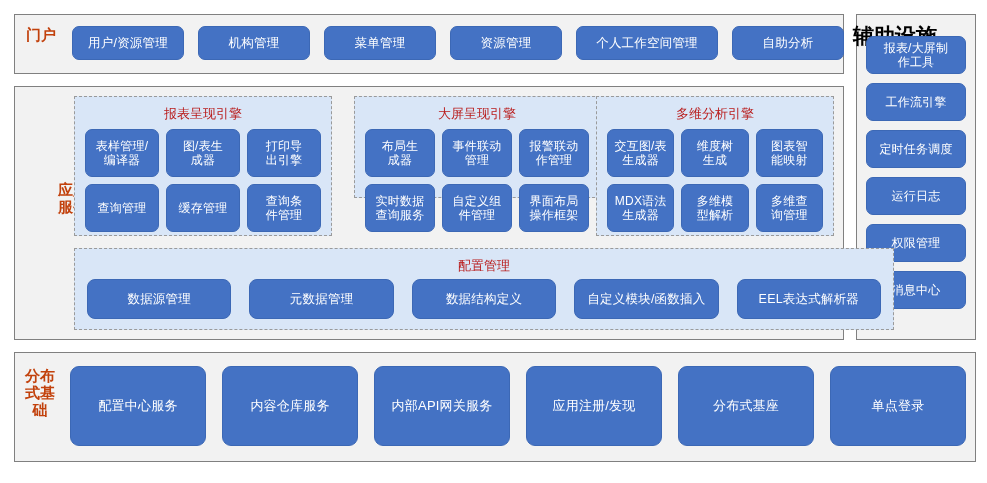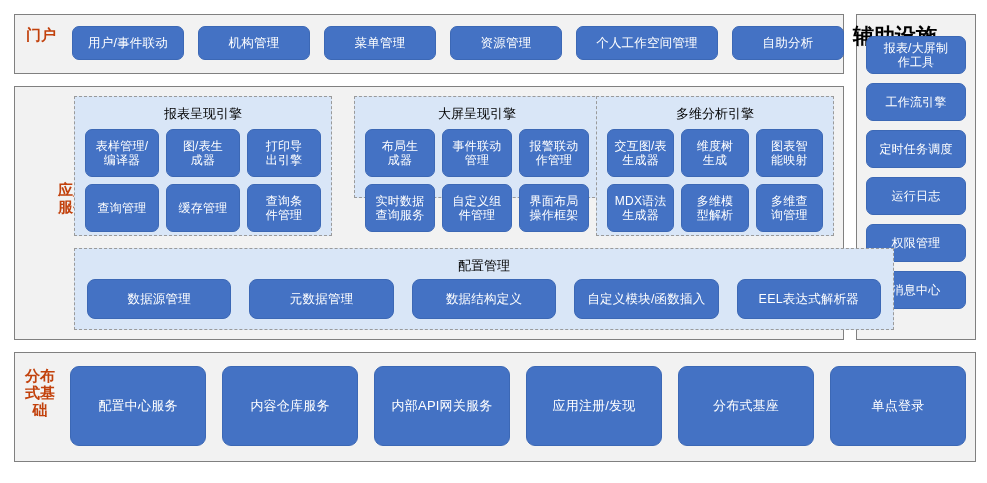--- a/index.html
+++ b/index.html
@@ -105,21 +105,21 @@
     background: #D9E6F7;
     border: 1px dashed #9A9A9A;
     box-sizing: border-box;
   }
   .subpanel-title {
     position: absolute;
     left: 0; right: 0; top: 8px;
     text-align: center;
     font-size: 13px;
     font-weight: normal;
-    color: #000000;
+    color: #b91c1c;
   }
   .grid2 {
     position: absolute;
     left: 10px; right: 10px;
     top: 32px;
     display: grid;
     grid-template-columns: repeat(3, 1fr);
     grid-auto-rows: 48px;
     gap: 7px;
   }
@@ -161,21 +161,21 @@
   }
 </style>
 </head>
 <body>
 
 <div id="root">
 
   <div class="section" id="portal-section"></div>
   <div class="vlabel" id="portal-label">门户</div>
   <div id="portal-buttons">
-    <div class="pill" style="flex:0 0 112px">用户/事件联动</div>
+    <div class="pill" style="flex:0 0 112px">用户/资源管理</div>
     <div class="pill" style="flex:0 0 112px">机构管理</div>
     <div class="pill" style="flex:0 0 112px">菜单管理</div>
     <div class="pill" style="flex:0 0 112px">资源管理</div>
     <div class="pill" style="flex:0 0 142px">个人工作空间管理</div>
     <div class="pill" style="flex:0 0 112px">自助分析</div>
   </div>
 
   <div class="section" id="aux-section"></div>
   <div class="hlabel" id="aux-title">辅助设施</div>
   <div id="aux-list">

